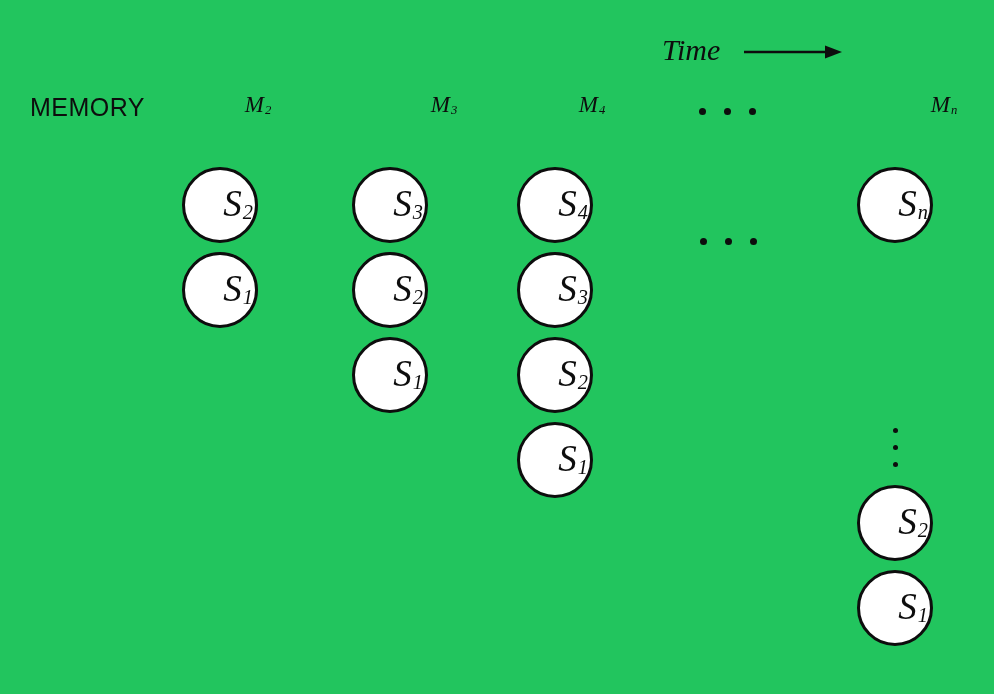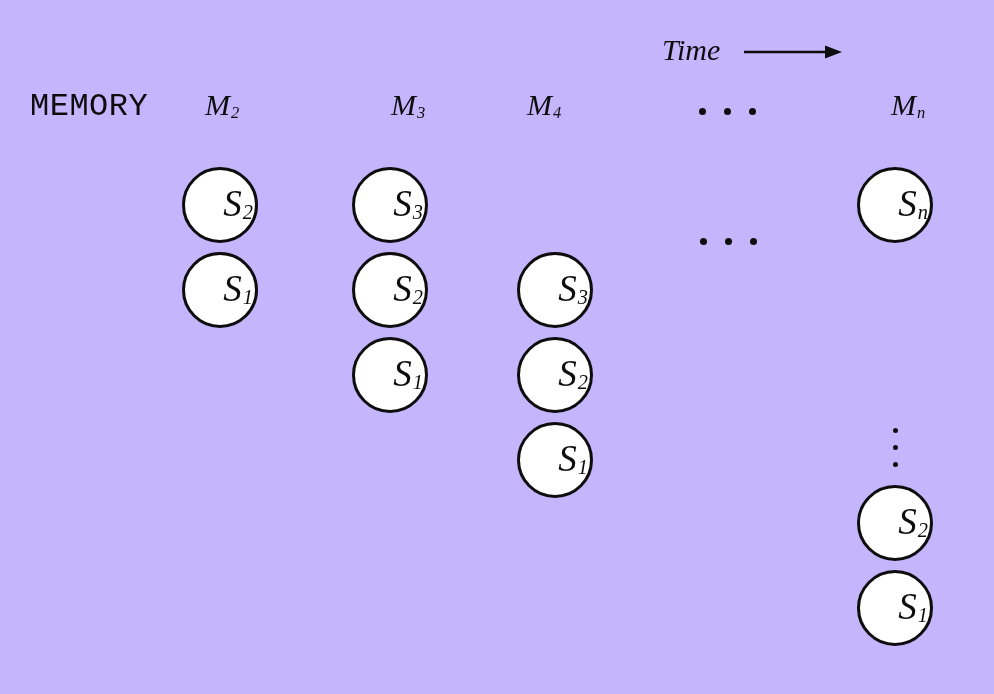--- a/index.html
+++ b/index.html
@@ -3,54 +3,55 @@
 <meta charset="utf-8">
 <style>
   * { margin: 0; padding: 0; box-sizing: border-box; }
   html, body { background: #ffffff; }
   body { font-family: "Liberation Serif", "DejaVu Serif", serif; color: #0d0d0d; }
 
   .canvas {
     position: relative;
     width: 994px;
     height: 694px;
-    background: #c4b5fd;
+    background: #22c55e;
     overflow: hidden;
   }
 
   
   .time-label {
     position: absolute;
     left: 662px; top: 34px;
     font-style: italic;
     font-size: 30px;
     line-height: 32px;
     color: #0d0d0d;
   }
   .time-arrow { position: absolute; left: 742px; top: 42px; }
 
   
   .memory-label {
     position: absolute;
     left: 30px; top: 93px;
-    font-family: Liberation Mono, monospace;
-    font-size: 32px;
+    font-family: Liberation Sans, sans-serif;
+    font-size: 25px;
     line-height: 28px;
     letter-spacing: 0.5px;
     color: #0d0d0d;
   }
   .col-header {
     position: absolute;
     top: 88px;
     transform: translateX(-50%);
     font-style: italic;
-    font-size: 30px;
+    font-size: 23px;
     line-height: 34px;
     white-space: nowrap;
     color: #0d0d0d;
+    margin-left: 36px;
   }
 
   .sub {
     font-style: italic;
     font-size: 0.55em;
     position: relative;
     top: 0.16em;
     margin-left: 1px;
     letter-spacing: 0;
   }
@@ -103,21 +104,21 @@
   <div class="time-label">Time</div>
   <svg class="time-arrow" width="102" height="20" viewBox="0 0 102 20">
     <line x1="2" y1="10" x2="85" y2="10" stroke="#0d0d0d" stroke-width="2.6"></line>
     <polygon points="83,3.5 100,10 83,16.5" fill="#0d0d0d"></polygon>
   </svg>
 
   <div class="memory-label">MEMORY</div>
 
   <div class="col-header" style="left:222px"><i>M</i><i class="sub">2</i></div>
   <div class="col-header" style="left:408px"><i>M</i><i class="sub">3</i></div>
-  <div class="col-header" style="left:544px"><i>M</i><i class="sub">4</i></div>
+  <div class="col-header" style="left:556px"><i>M</i><i class="sub">4</i></div>
   <div class="h-ellipsis" style="left:699px; top:108px">
       <i class="dot"></i>
       <i class="dot"></i>
       <i class="dot"></i>
     </div>
   <div class="col-header" style="left:908px"><i>M</i><i class="sub">n</i></div>
 
   <div class="circle" style="left:182px; top:167px">
     <span class="state-label"><i>S</i><i class="sub">2</i></span>
   </div>
@@ -128,20 +129,23 @@
   <div class="circle" style="left:352px; top:167px">
     <span class="state-label"><i>S</i><i class="sub">3</i></span>
   </div>
   <div class="circle" style="left:352px; top:252px">
     <span class="state-label"><i>S</i><i class="sub">2</i></span>
   </div>
   <div class="circle" style="left:352px; top:337px">
     <span class="state-label"><i>S</i><i class="sub">1</i></span>
   </div>
 
+  <div class="circle" style="left:517px; top:167px">
+    <span class="state-label"><i>S</i><i class="sub">4</i></span>
+  </div>
   <div class="circle" style="left:517px; top:252px">
     <span class="state-label"><i>S</i><i class="sub">3</i></span>
   </div>
   <div class="circle" style="left:517px; top:337px">
     <span class="state-label"><i>S</i><i class="sub">2</i></span>
   </div>
   <div class="circle" style="left:517px; top:422px">
     <span class="state-label"><i>S</i><i class="sub">1</i></span>
   </div>
 

